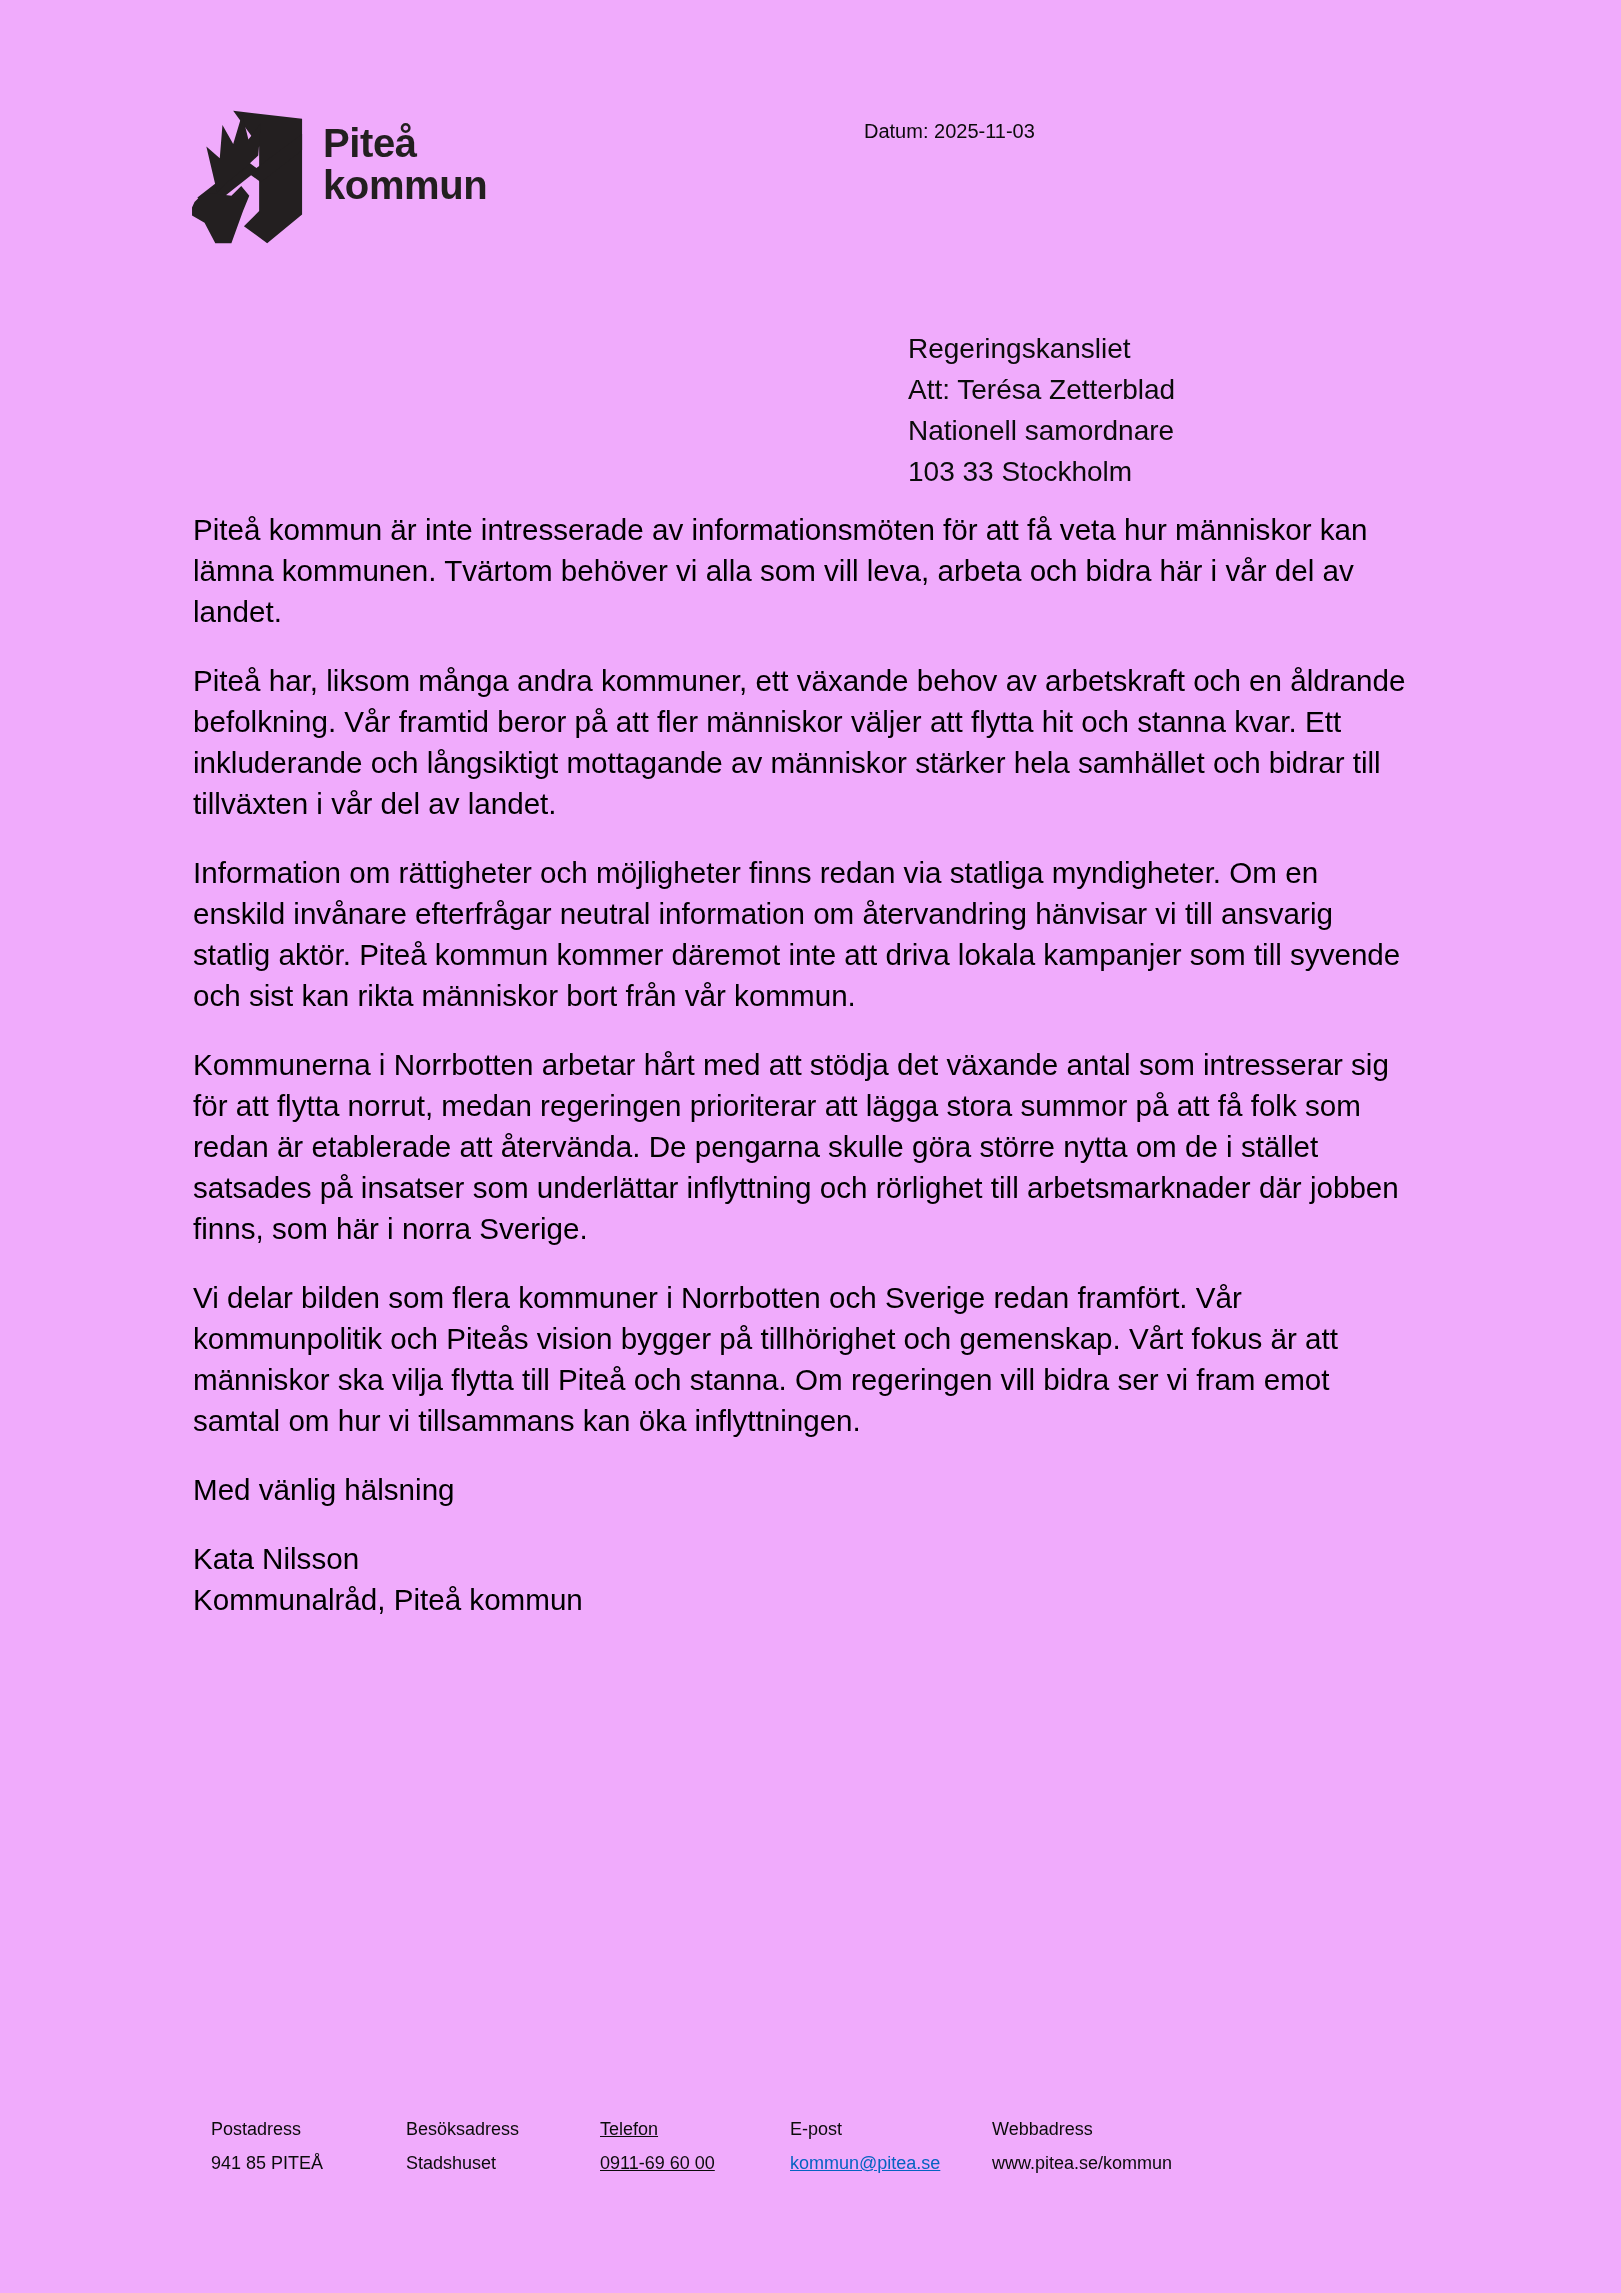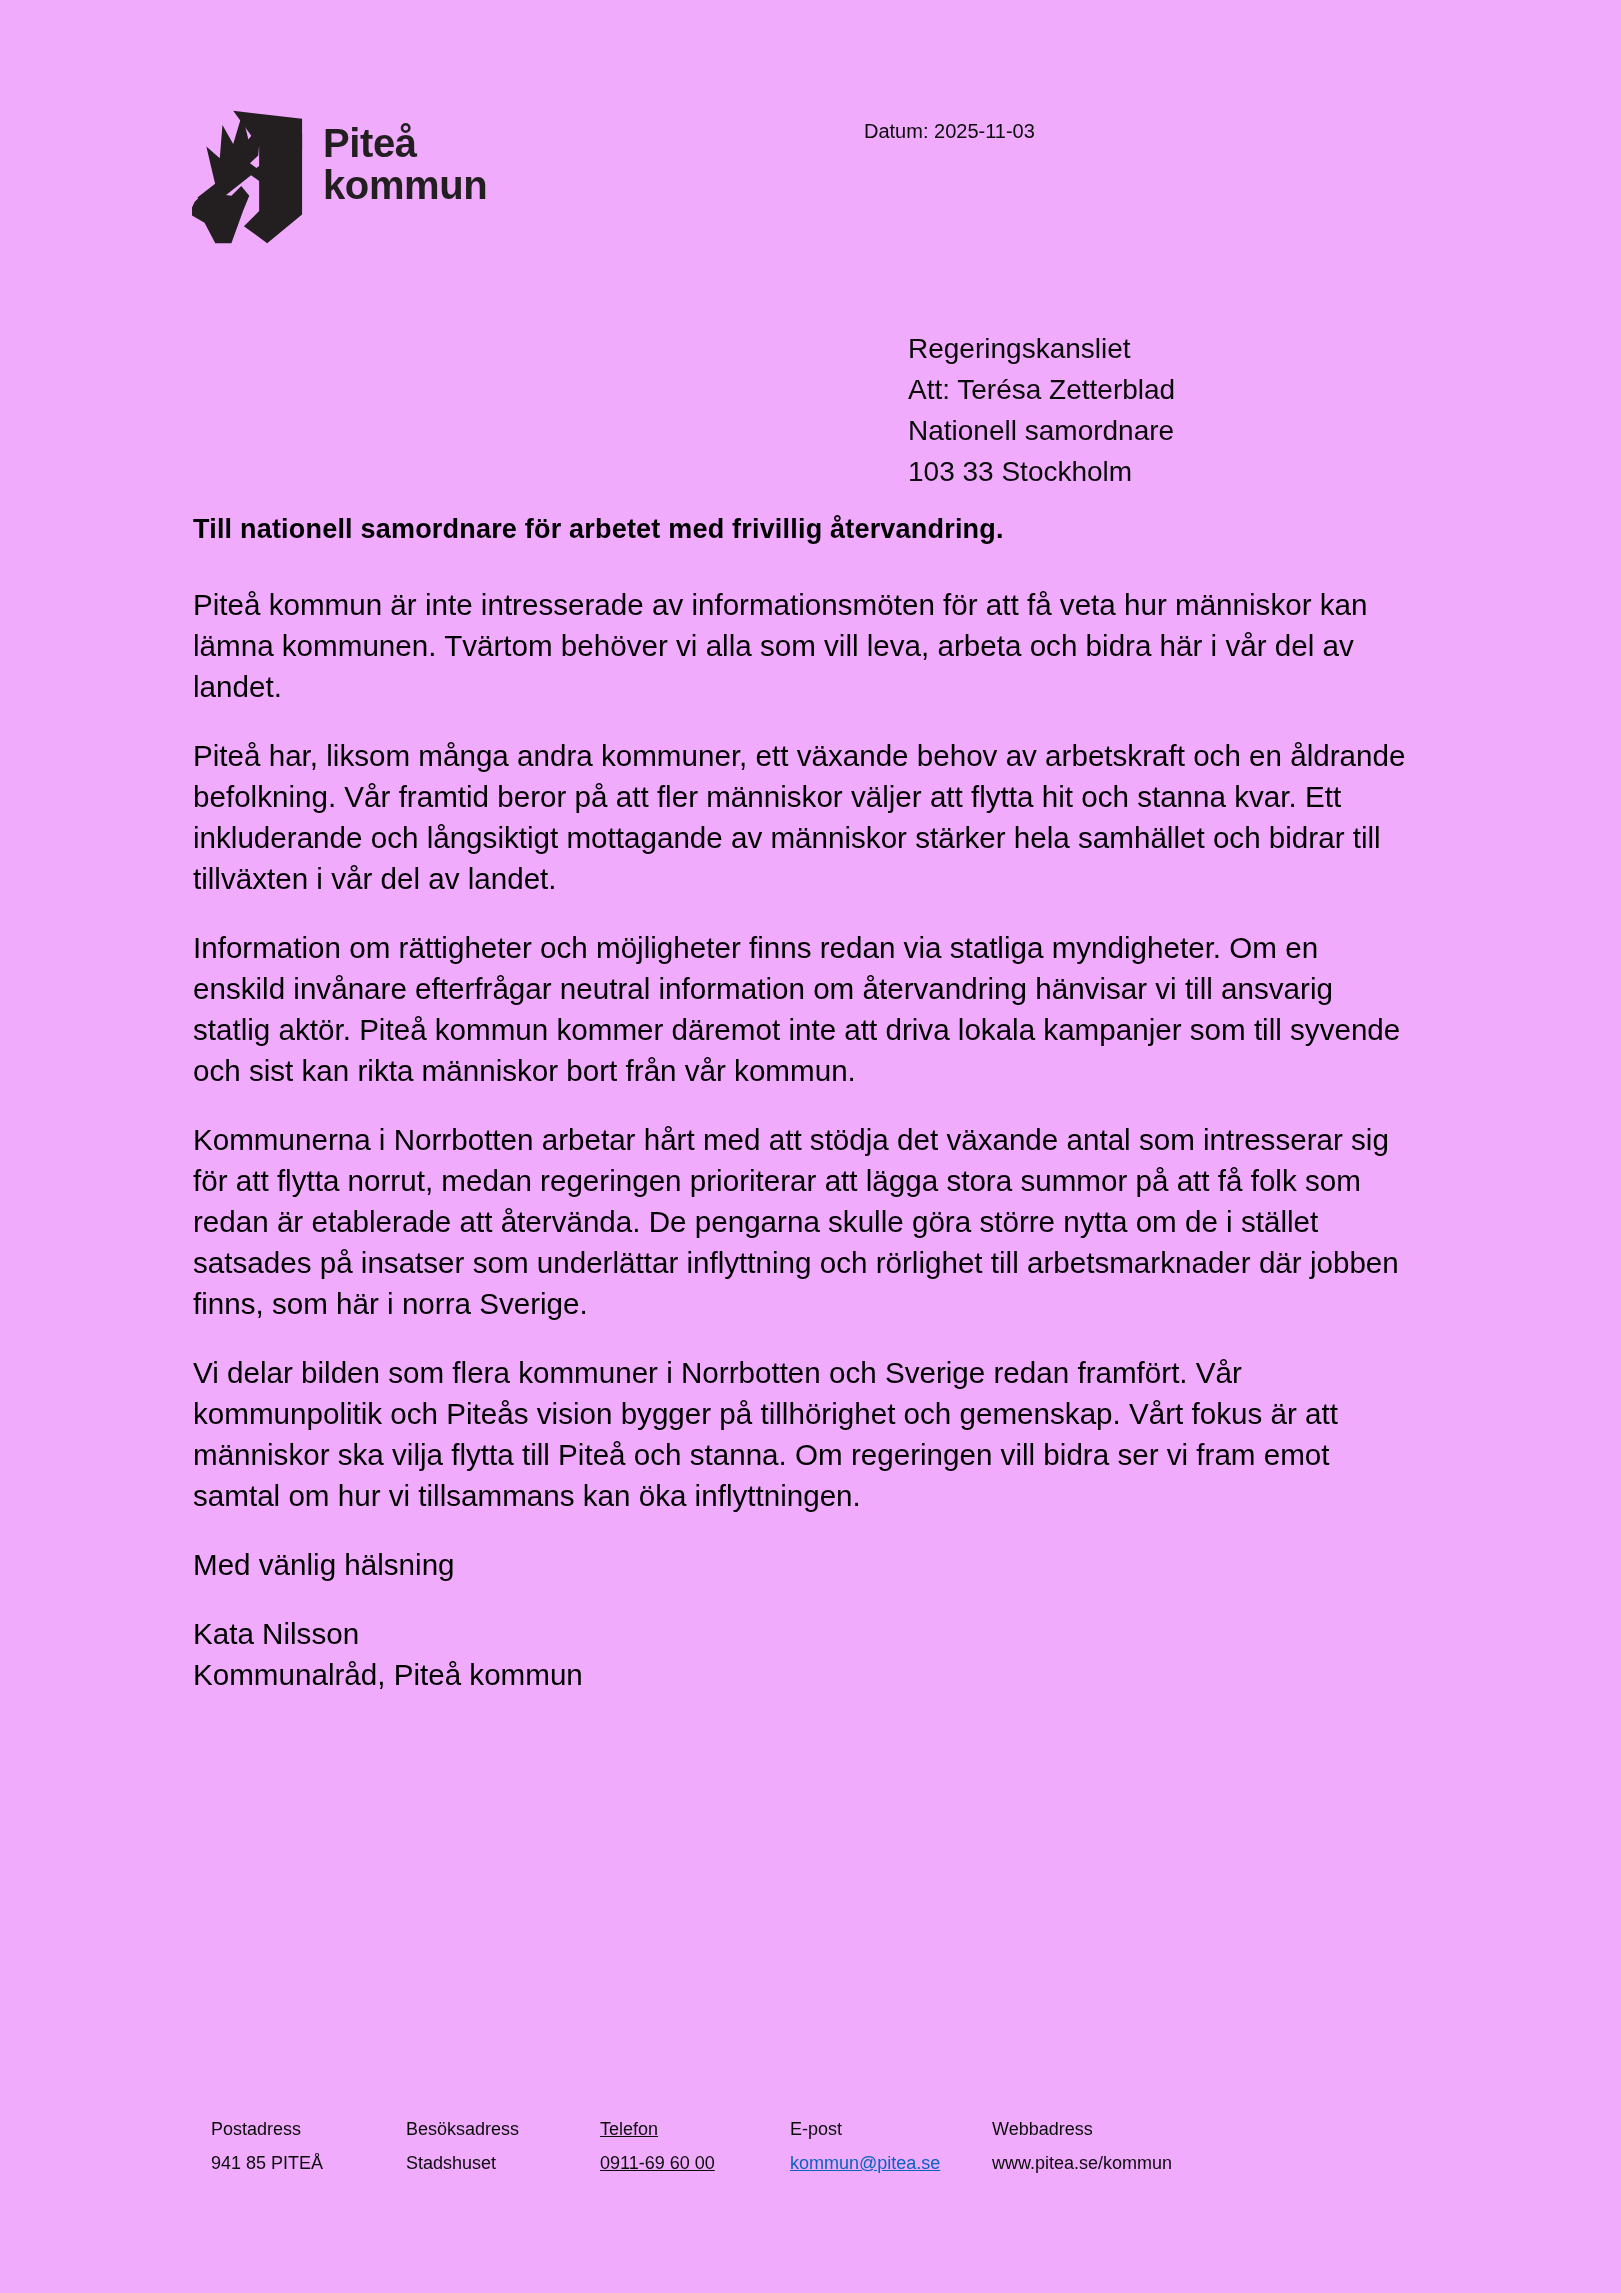--- a/index.html
+++ b/index.html
@@ -70,21 +70,20 @@
   <div class="date light">Datum: 2025-11-03</div>
 
   <div class="recipient light">
     <div>Regeringskansliet</div>
     <div>Att: Terésa Zetterblad</div>
     <div>Nationell samordnare</div>
     <div>103 33 Stockholm</div>
   </div>
 
   <div class="content">
-    <div class="heading">Till nationell samordnare för arbetet med frivillig återvandring.</div>
 
     <p>Piteå kommun är inte intresserade av informationsmöten för att få veta hur människor kan lämna kommunen. Tvärtom behöver vi alla som vill leva, arbeta och bidra här i vår del av landet.</p>
     <p>Piteå har, liksom många andra kommuner, ett växande behov av arbetskraft och en åldrande befolkning. Vår framtid beror på att fler människor väljer att flytta hit och stanna kvar. Ett inkluderande och långsiktigt mottagande av människor stärker hela samhället och bidrar till tillväxten i vår del av landet.</p>
     <p>Information om rättigheter och möjligheter finns redan via statliga myndigheter. Om en enskild invånare efterfrågar neutral information om återvandring hänvisar vi till ansvarig statlig aktör. Piteå kommun kommer däremot inte att driva lokala kampanjer som till syvende och sist kan rikta människor bort från vår kommun.</p>
     <p>Kommunerna i Norrbotten arbetar hårt med att stödja det växande antal som intresserar sig för att flytta norrut, medan regeringen prioriterar att lägga stora summor på att få folk som redan är etablerade att återvända. De pengarna skulle göra större nytta om de i stället satsades på insatser som underlättar inflyttning och rörlighet till arbetsmarknader där jobben finns, som här i norra Sverige.</p>
     <p>Vi delar bilden som flera kommuner i Norrbotten och Sverige redan framfört. Vår kommunpolitik och Piteås vision bygger på tillhörighet och gemenskap. Vårt fokus är att människor ska vilja flytta till Piteå och stanna. Om regeringen vill bidra ser vi fram emot samtal om hur vi tillsammans kan öka inflyttningen.</p>
 
     <p class="closing">Med vänlig hälsning</p>
 
     <div class="signature">

